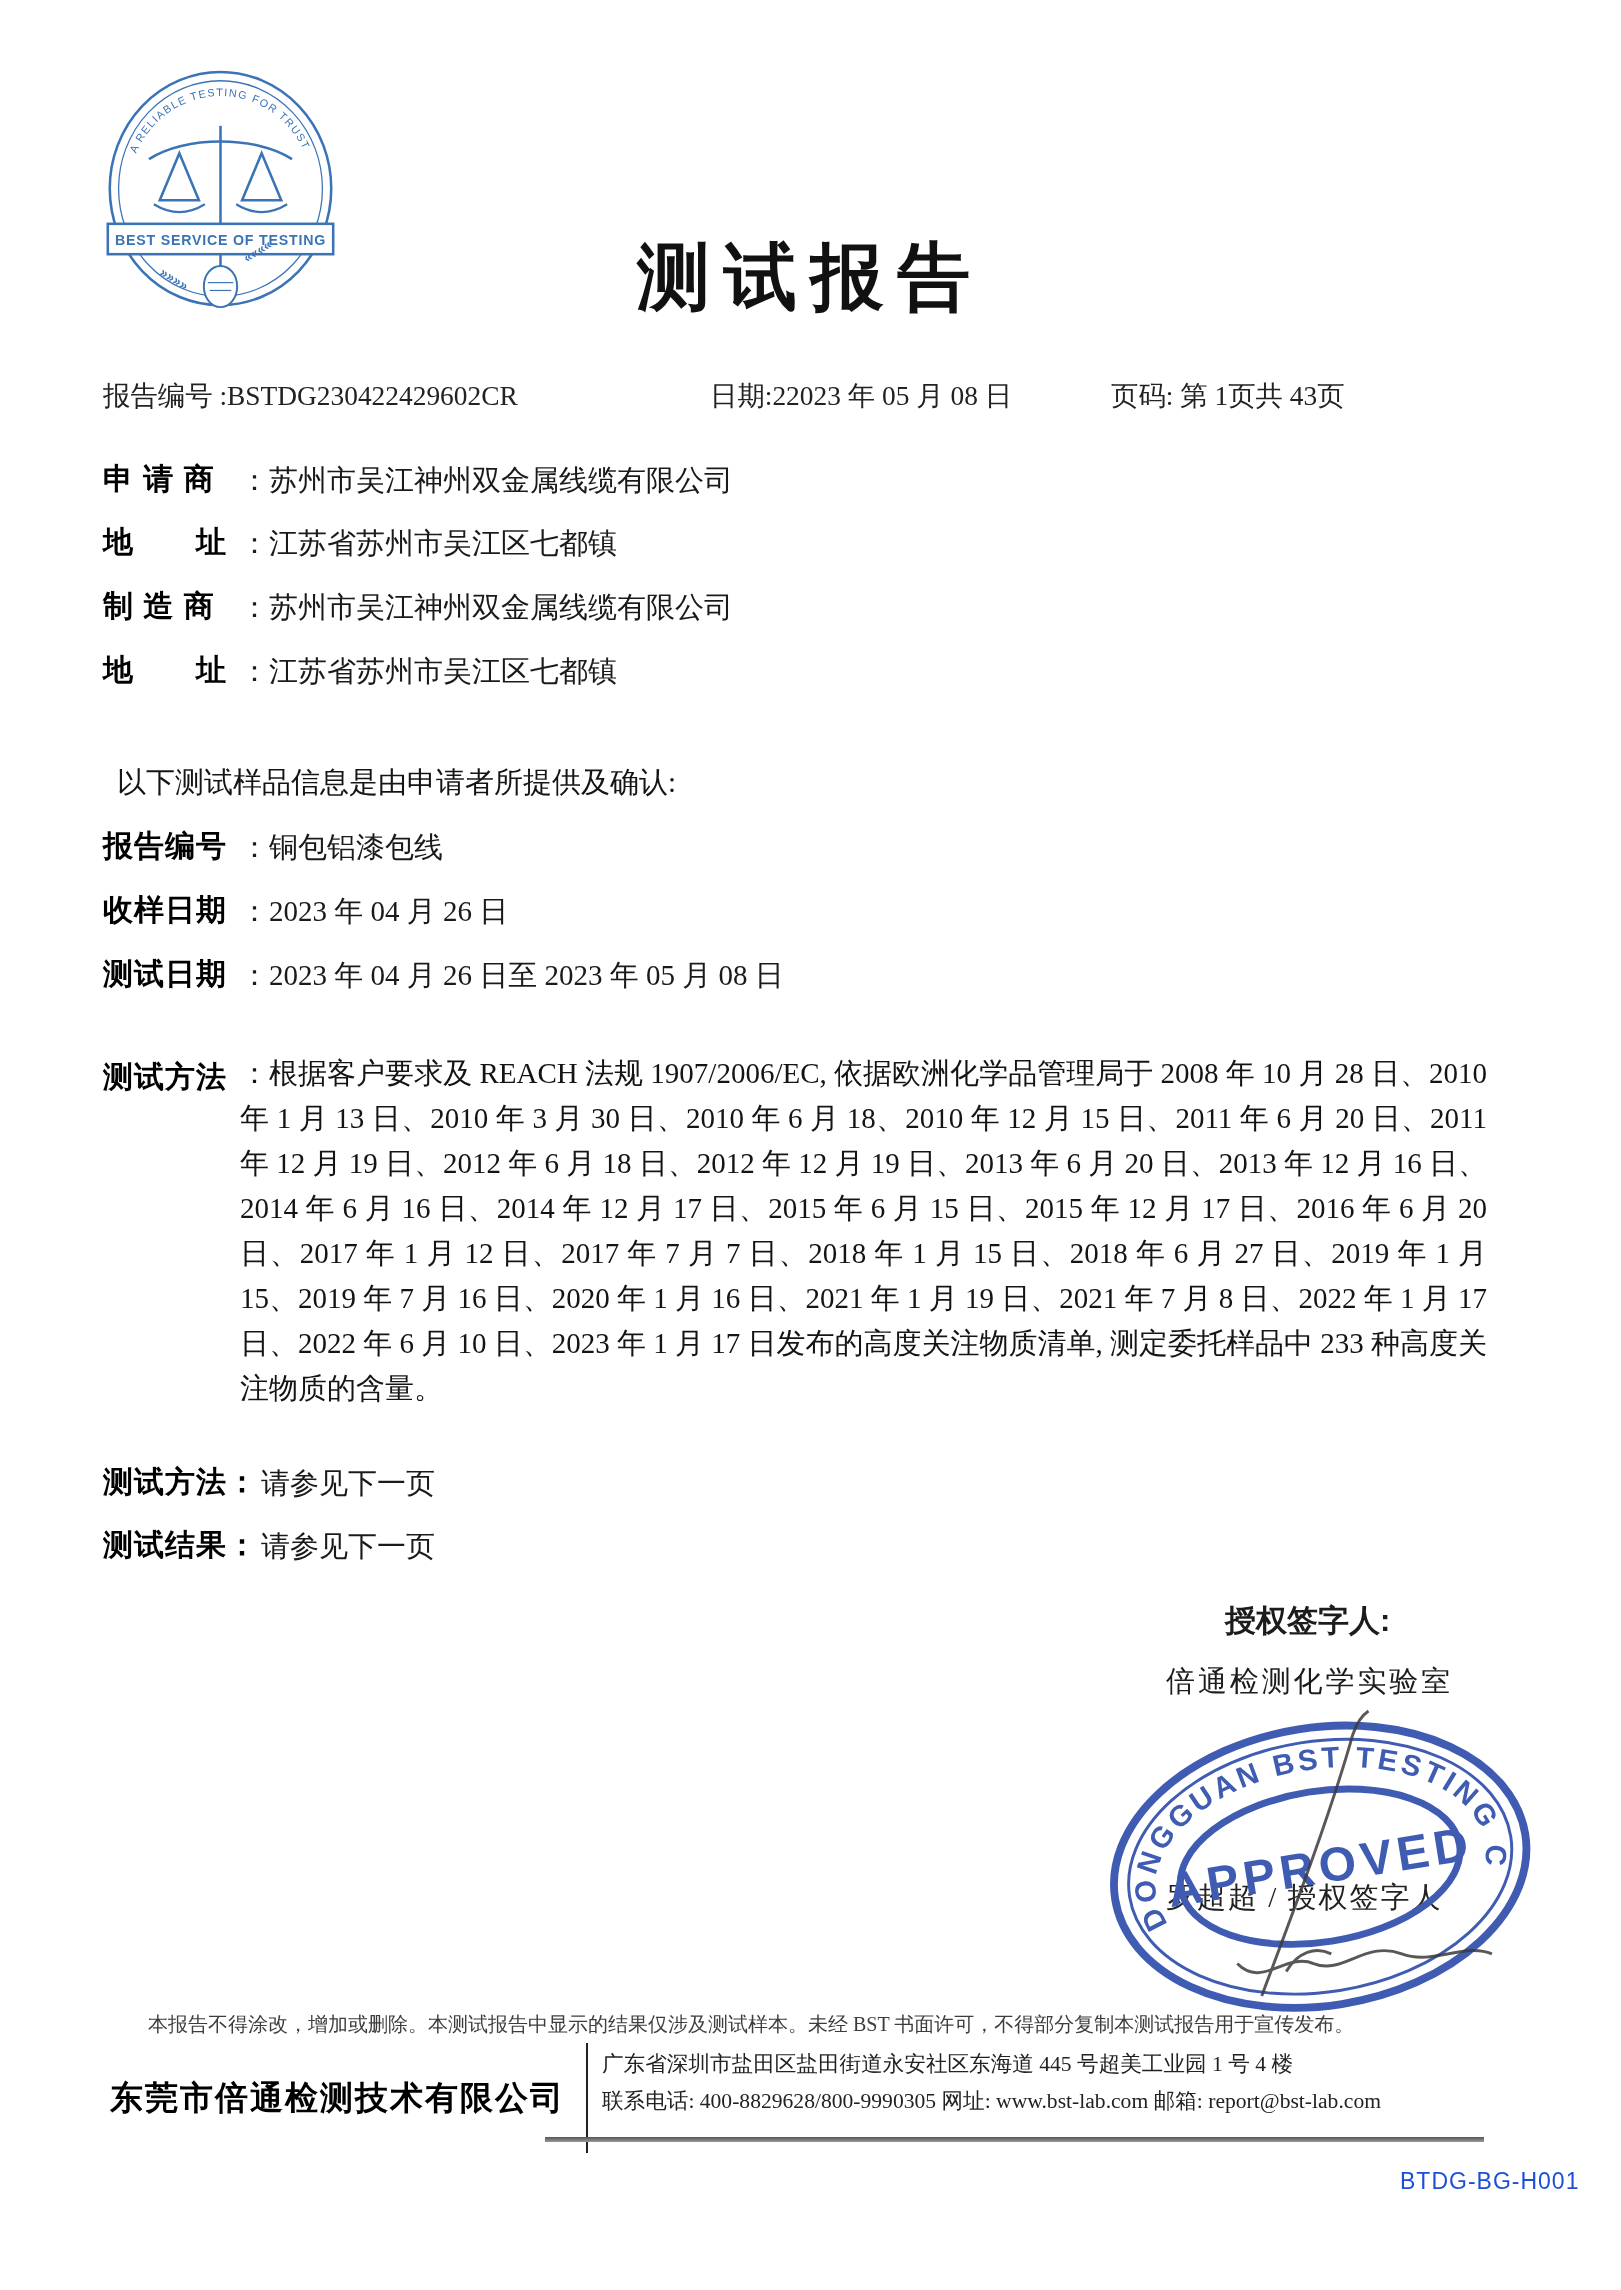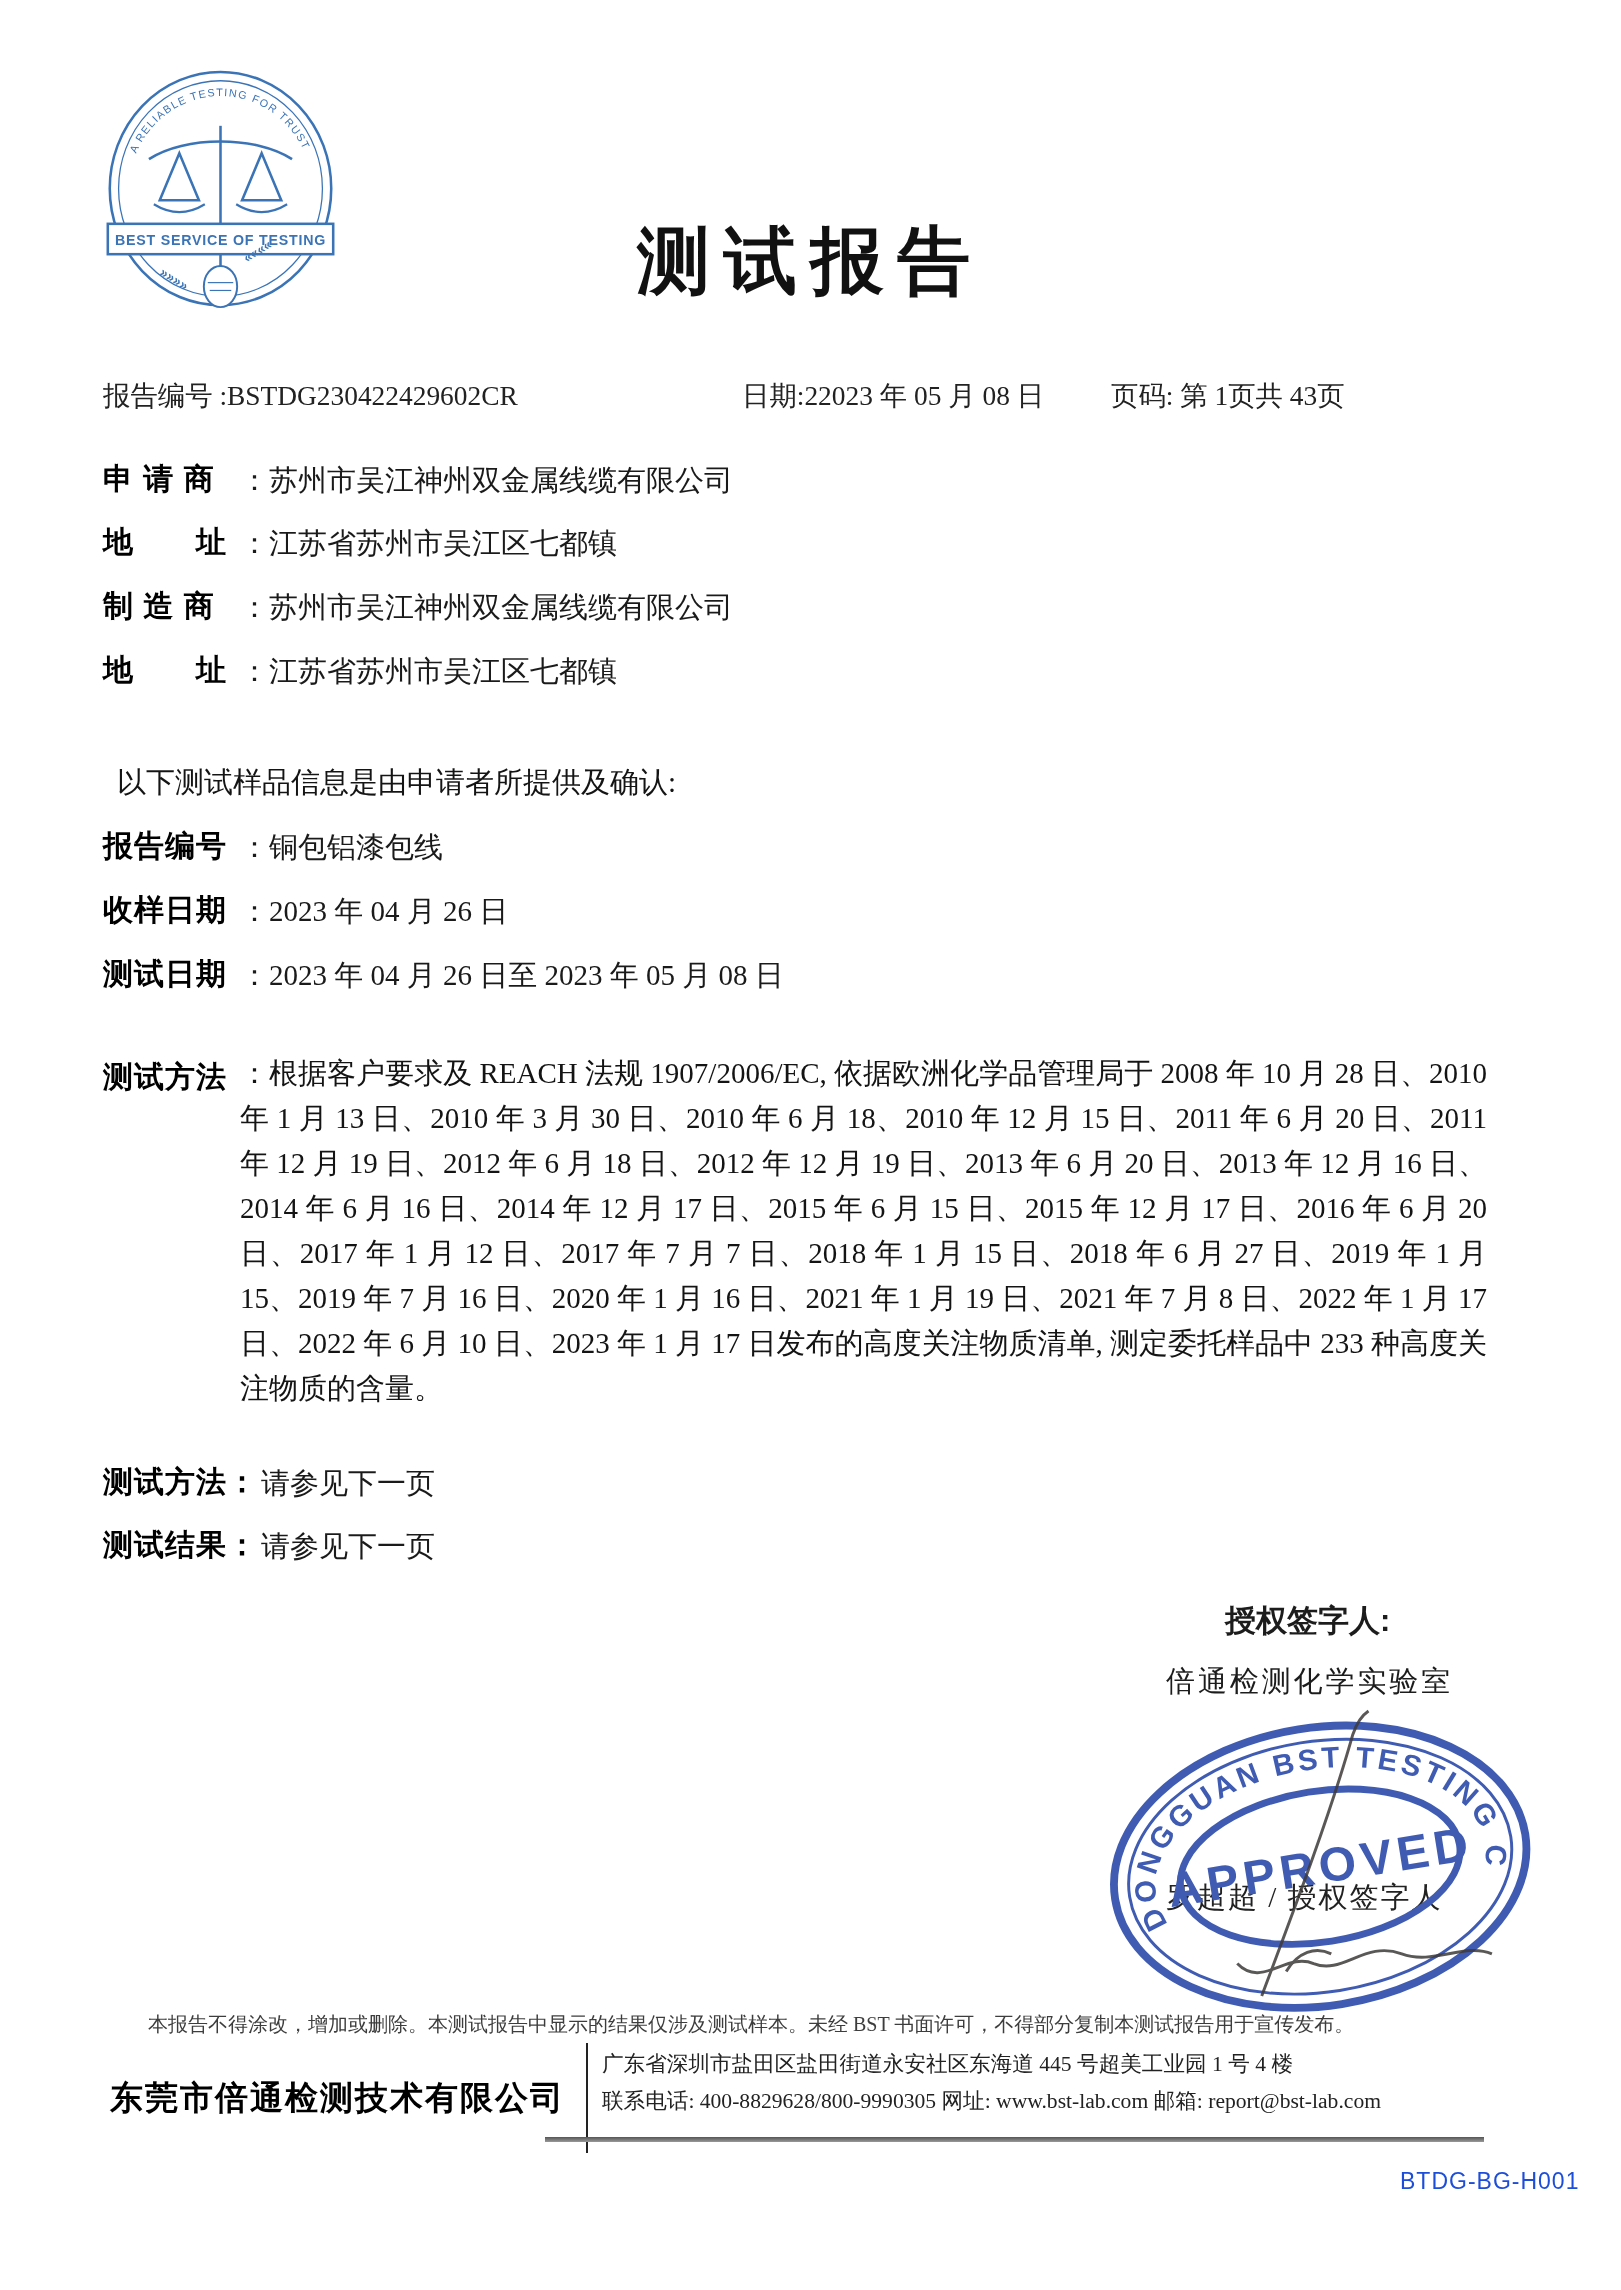--- a/index.html
+++ b/index.html
@@ -1,27 +1,27 @@
 <!DOCTYPE html>
 <html><head>
 <meta charset="utf-8">
 <style>
   * { margin:0; padding:0; box-sizing:border-box; }
   html,body { background:#ffffff; }
   body { width:1621px; height:2291px; position:relative;
          font-family:"Liberation Serif","DejaVu Serif",serif; color:#1c1c1c; }
   .abs { position:absolute; }
 
-  .doc-title { left:0; top:213px; width:1621px; text-align:center;
+  .doc-title { left:0; top:229px; width:1621px; text-align:center;
                font-size:73px; font-weight:bold; letter-spacing:13.7px;
                font-family:"Liberation Serif","DejaVu Serif",serif; color:#111; }
 
   .hdr { top:378px; font-size:27.4px; color:#222; }
   .hdr-repno { left:103px; }
-  .hdr-date  { left:742px;font-family:Liberation Serif, serif; }
+  .hdr-date  { left:710px;font-family:Liberation Serif, serif; }
   .hdr-page  { left:1111px; }
 
   .row-label { font-family:"Liberation Sans","DejaVu Sans",sans-serif;
                font-weight:bold; font-size:30px; color:#000; letter-spacing:1px; }
   .row-value { font-size:29px; color:#1a1a1a; }
 
   .party-label { left:103px; }
   .party-value { left:240px; }
 
   .intro { left:117px; top:763px; font-size:29px; color:#141414; }

